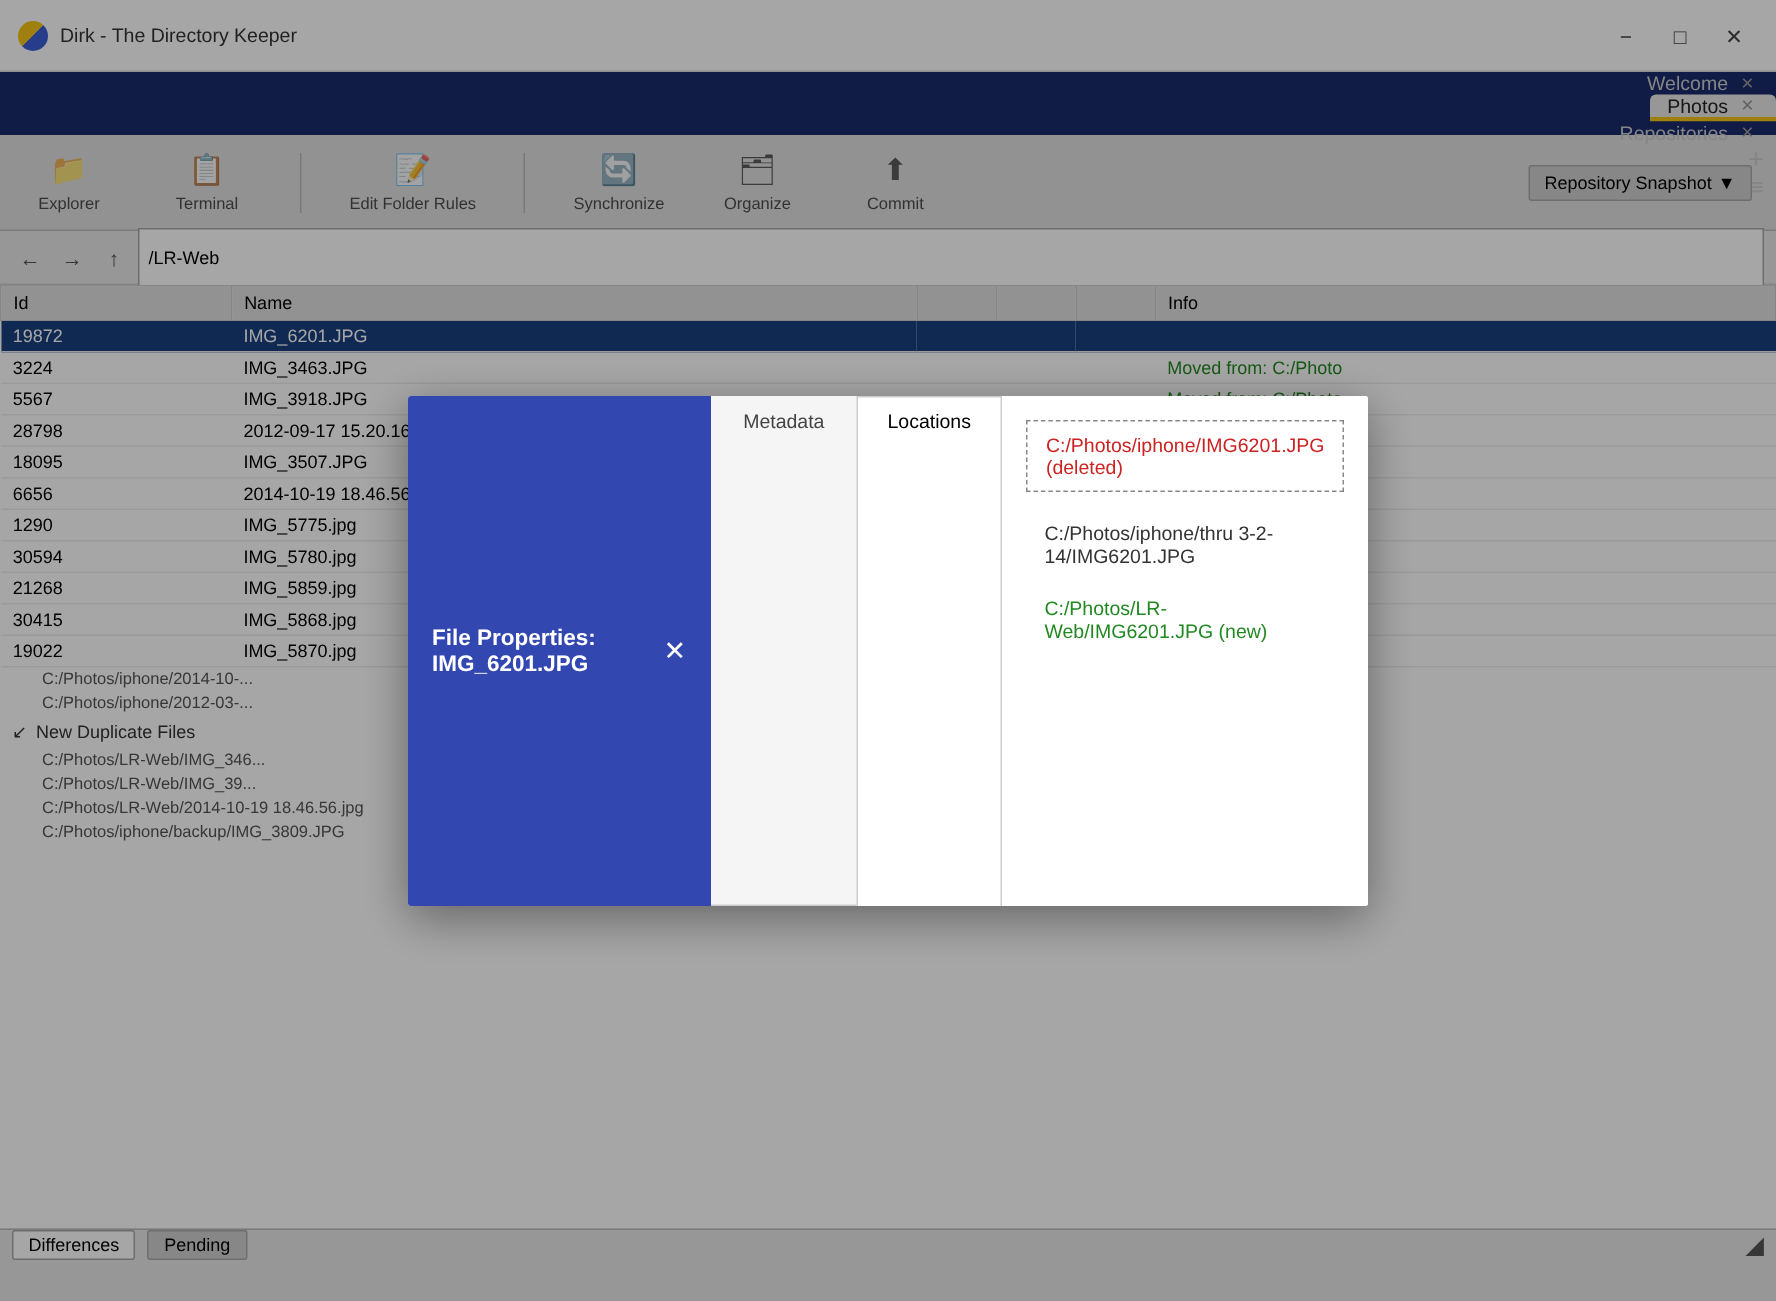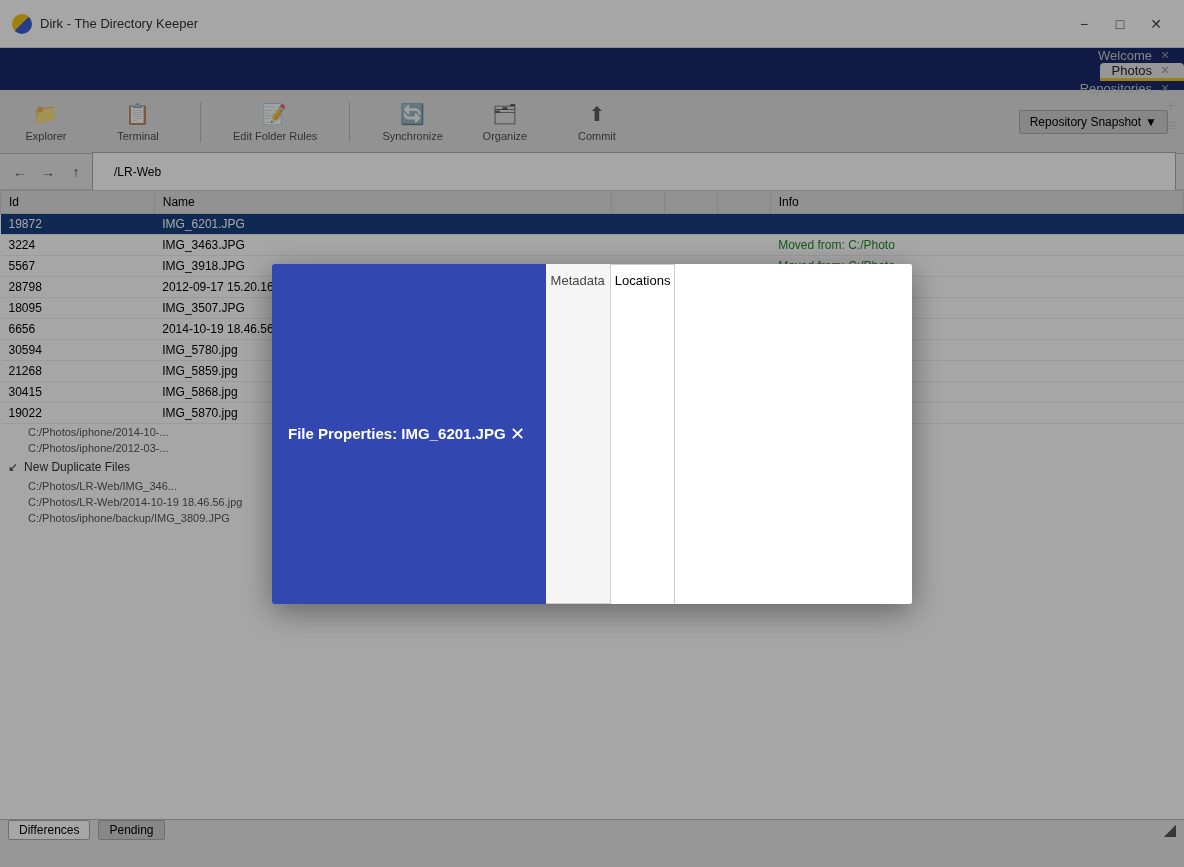--- a/index.html
+++ b/index.html
@@ -132,21 +132,21 @@
       background: transparent; border: none; cursor: pointer;
       display: flex; align-items: center; justify-content: center;
       font-size: 14px; color: #555;
       border-radius: 2px;
     }
     .address-input {
       flex: 1;
       height: 40px;
       border: 1px solid #aaa;
       background: #fff;
-      padding: 0 21px;
+      padding: 0 6px;
       font-size: 12px;
       outline: none;
     }
 
     
     .main {
       display: flex;
       height: calc(867px - 38px - 42px - 64px - 36px - 32px);
       background: #fff;
       position: relative;
@@ -257,21 +257,21 @@
       font-size: 18px; cursor: pointer; width: 24px; height: 24px;
       display: flex; align-items: center; justify-content: center;
       border-radius: 2px;
     }
     .modal-tabs {
       display: flex;
       border-bottom: 1px solid #ccc;
       background: #f5f5f5;
     }
     .modal-tab {
-      padding: 8px 4px;
+      padding: 8px 20px;
       cursor: pointer;
       font-size: 13px;
       border: 1px solid transparent;
       border-bottom: none;
       margin-bottom: -1px;
       background: transparent;
       color: #444;
     }
     .modal-tab.active {
       background: #fff;
@@ -430,20 +430,28 @@
     </tr>
           <tr>
       <td>6656</td>
       <td>2014-10-19 18.46.56.jpg</td>
       <td></td>
       <td></td>
       <td></td>
       <td class="info-col">Moved from: C:/Photo</td>
     </tr>
           <tr>
+      <td>1290</td>
+      <td>IMG_5775.jpg</td>
+      <td></td>
+      <td></td>
+      <td></td>
+      <td class="info-col"></td>
+    </tr>
+          <tr>
       <td>30594</td>
       <td>IMG_5780.jpg</td>
       <td></td>
       <td></td>
       <td></td>
       <td class="info-col"></td>
     </tr>
           <tr>
       <td>21268</td>
       <td>IMG_5859.jpg</td>
@@ -471,20 +479,21 @@
         </tbody>
     </table>
 
     <div class="path-row indent">C:/Photos/iphone/2014-10-...</div>
     <div class="path-row indent">C:/Photos/iphone/2012-03-...</div>
     <div class="group-header">
       <span>↙</span>
       <span>New Duplicate Files</span>
     </div>
     <div class="path-row indent">C:/Photos/LR-Web/IMG_346...</div>
+    <div class="path-row indent">C:/Photos/LR-Web/IMG_39...</div>
     <div class="path-row indent">C:/Photos/LR-Web/2014-10-19 18.46.56.jpg</div>
     <div class="path-row indent">C:/Photos/iphone/backup/IMG_3809.JPG</div>
   </div>
 </div>
 
 <div class="status-bar">
   <button class="status-btn">Differences</button>
   <button class="status-btn active">Pending</button>
   <span class="status-corner">◢</span>
 </div>
@@ -496,14 +505,28 @@
       <button class="modal-close">✕</button>
     </div>
     <div class="modal-tabs">
       <div class="modal-tab">
         <span>Metadata</span>
       </div>
       <div class="modal-tab active">
         <span>Locations</span>
       </div>
     </div>
+    <div class="modal-body">
+
+      <div class="location-box">
+        <span class="loc-deleted">C:/Photos/iphone/IMG6201.JPG <span>(deleted)</span></span>
+      </div>
+
+      <div class="location-row">
+        <span>C:/Photos/iphone/thru 3-2-14/IMG6201.JPG</span>
+      </div>
+
+      <div class="location-row">
+        <span class="loc-new">C:/Photos/LR-Web/IMG6201.JPG <span>(new)</span></span>
+      </div>
+    </div>
   </div>
 </div>
 
 </body></html>

